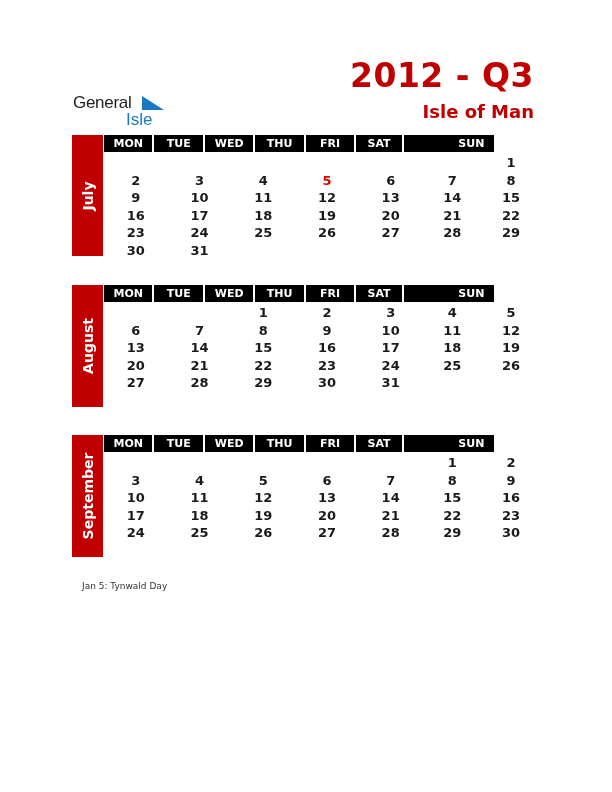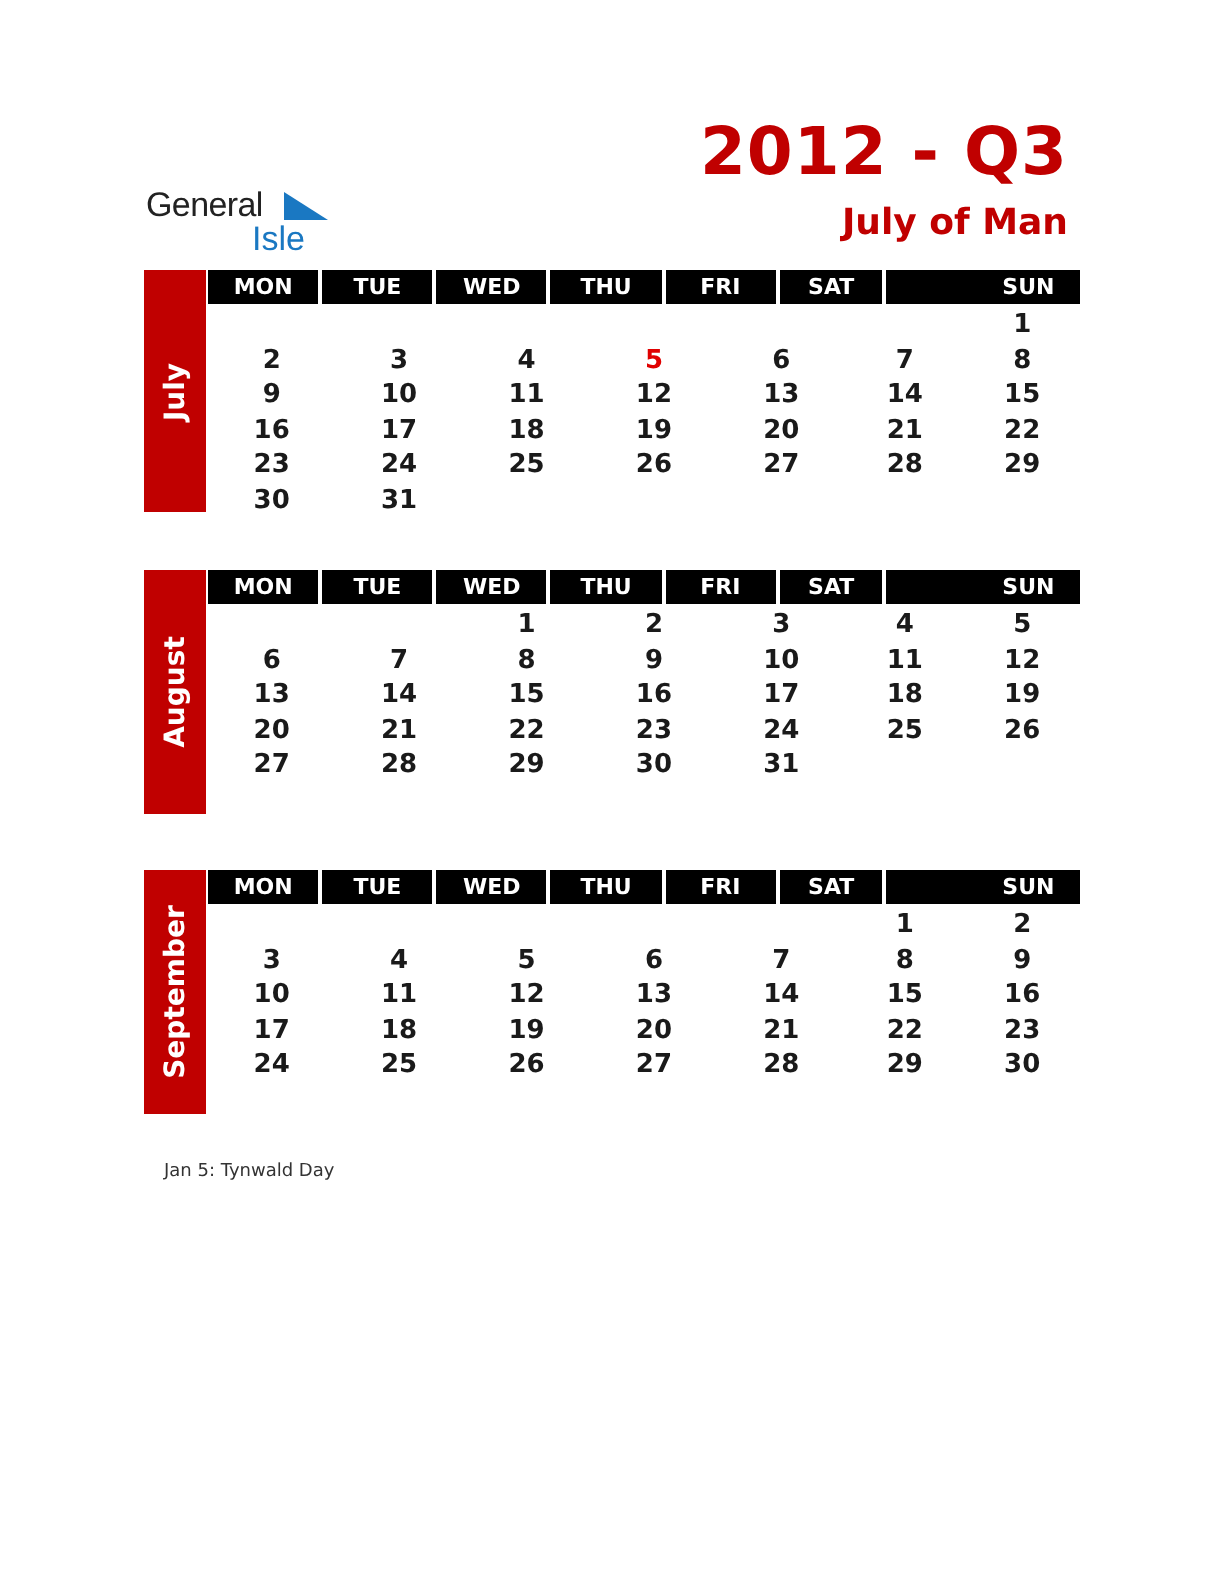--- a/index.html
+++ b/index.html
@@ -9,40 +9,40 @@
   .logo .g { position:absolute; left:0; top:0; font-size:17px; color:#222; letter-spacing:-0.3px; font-family:"Liberation Sans", sans-serif; }
   .logo .b { position:absolute; left:53px; top:17px; font-size:17px; color:#1a78c2; font-family:"Liberation Sans", sans-serif; }
   .logo .tri { position:absolute; left:69px; top:3px; width:0; height:0;
                border-left:22px solid #1a78c2; border-top:14px solid transparent; }
   .title { position:absolute; right:78px; top:56px; font-size:33px; font-weight:bold; color:#c00000; letter-spacing:0.5px; font-family:"DejaVu Sans", sans-serif; }
   .subtitle { position:absolute; right:78px; top:101px; font-size:18px; font-weight:bold; color:#c00000; font-family:"DejaVu Sans", sans-serif; }
   .month { position:absolute; left:72px; width:468px; }
   .side { position:absolute; left:0; top:0; width:31px; background:#c00000; }
   .side span { position:absolute; left:50%; top:50%; transform:translate(-50%,-50%) rotate(-90deg);
                color:#fff; font-weight:bold; font-size:14px; white-space:nowrap; font-family:"DejaVu Sans", sans-serif; }
-  .hdr { position:absolute; left:32px; top:0; width:436px; height:17px; display:flex;align-items:flex-end; }
+  .hdr { position:absolute; left:32px; top:0; width:390px; height:17px; display:flex;align-items:flex-end; }
   .hdr div { background:#000; color:#fff; font-weight:bold; font-size:11px; text-align:center; line-height:17px; margin-right:2px; font-family:"DejaVu Sans", sans-serif; }
   .hdr div:last-child { margin-right:0;padding-left:45px; }
   .grid { position:absolute; left:32px; top:19px; width:436px; }
   .row { display:flex; height:17.5px; }
   .cell { text-align:center; font-weight:bold; font-size:13px; color:#1a1a1a; line-height:17.5px; font-family:"DejaVu Sans", sans-serif; }
   .cell.holiday { color:#e00000; }
   .note { position:absolute; left:82px; top:581px; font-size:9px; color:#333; font-family:"DejaVu Sans", sans-serif; }
 </style>
 </head>
 <body>
 
 <div class="logo">
   <span class="g">General</span>
   <span class="tri"></span>
   <span class="b">Isle</span>
 </div>
 
 <div class="title">2012 - Q3</div>
-<div class="subtitle">July of Man</div>
+<div class="subtitle">Isle of Man</div>
 
 <div id="months">
     <div class="month" style="top: 135px;">
       <div class="side" style="height: 121px;">
         <span>July</span>
       </div>
       <div class="hdr">
         <div style="width: 62px;">MON</div>
         <div style="width: 62px;">TUE</div>
         <div style="width: 62px;">WED</div>

